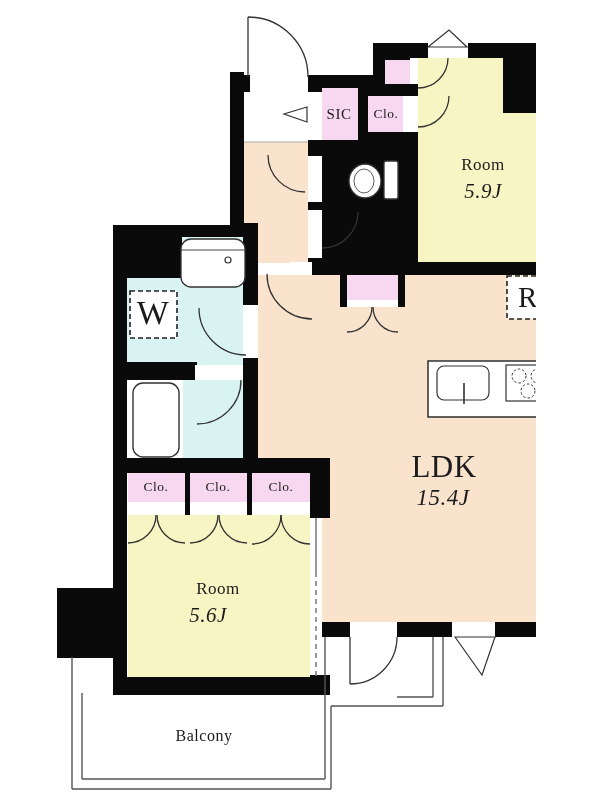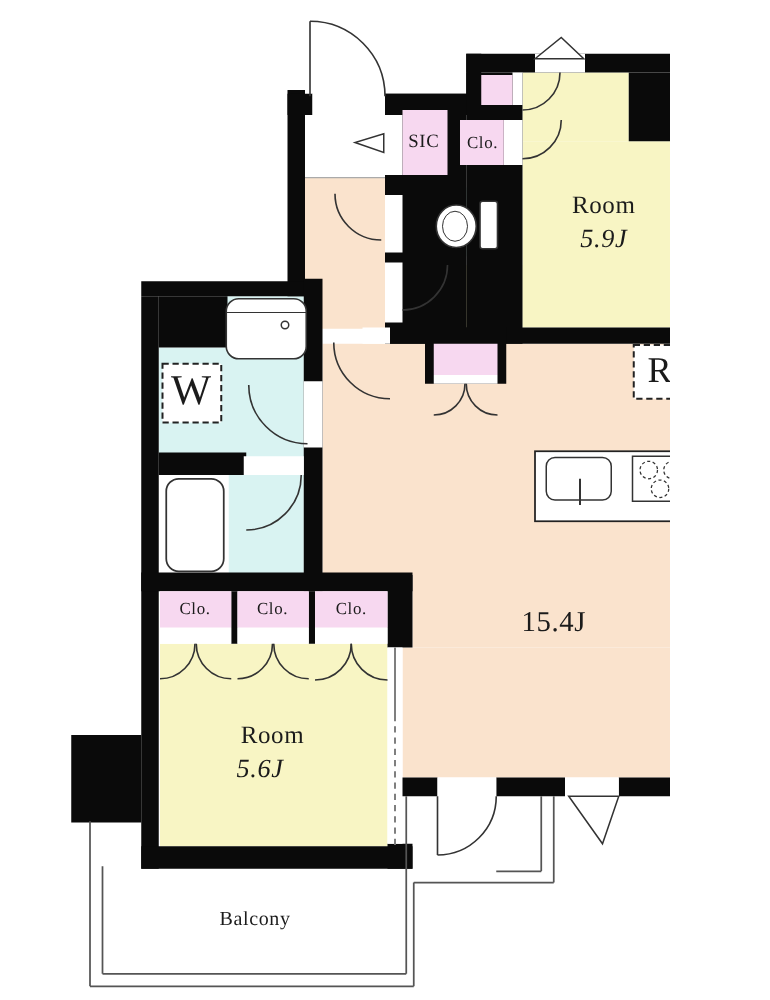--- a/index.html
+++ b/index.html
@@ -15,26 +15,26 @@
     position:absolute;
     transform:translate(-50%,-50%);
     color:#1b1b1b;
     white-space:nowrap;
     letter-spacing:0.5px;
     line-height:1;
     z-index:5;
   }
   .lbl-sic{font-size:15px;}
   .lbl-clo-top{font-size:13.5px;}
-  .lbl-room{font-size:20px;}
+  .lbl-room{font-size:17px;}
   .lbl-room-size{font-size:21px;font-style:italic;}
   .lbl-w{font-size:34px;}
   .lbl-r{font-size:29px;}
   .lbl-ldk{font-size:31px;}
-  .lbl-ldk-size{font-size:23px;}
+  .lbl-ldk-size{font-size:23px;font-style:italic;}
   .lbl-clo{font-size:13.5px;}
   .lbl-balcony{font-size:16px;}
 </style>
 </head>
 <body>
 
 <div id="plan-canvas">
 
   <svg id="plan-svg" width="616" height="800" viewBox="0 0 616 800">
 
@@ -189,20 +189,21 @@
       <circle cx="528" cy="391" r="7" fill="none" stroke="#333333" stroke-width="1" stroke-dasharray="2.5,2"></circle>
     </g>
   </svg>
 
   <div class="lbl lbl-sic" style="left:339px;top:114px;">SIC</div>
   <div class="lbl lbl-clo-top" style="left:386px;top:114px;">Clo.</div>
   <div class="lbl lbl-room" style="left:483px;top:164px;">Room</div>
   <div class="lbl lbl-room-size" style="left:483px;top:191px;">5.9J</div>
   <div class="lbl lbl-w" style="left:153px;top:313px;">W</div>
   <div class="lbl lbl-r" style="left:528px;top:297px;">R</div>
+  <div class="lbl lbl-ldk" style="left:444px;top:466px;">LDK</div>
   <div class="lbl lbl-ldk-size" style="left:443px;top:497px;">15.4J</div>
   <div class="lbl lbl-clo" style="left:156px;top:487px;">Clo.</div>
   <div class="lbl lbl-clo" style="left:218px;top:487px;">Clo.</div>
   <div class="lbl lbl-clo" style="left:281px;top:487px;">Clo.</div>
   <div class="lbl lbl-room" style="left:218px;top:588px;">Room</div>
   <div class="lbl lbl-room-size" style="left:208px;top:615px;">5.6J</div>
   <div class="lbl lbl-balcony" style="left:204px;top:736px;">Balcony</div>
 </div>
 
 </body></html>

